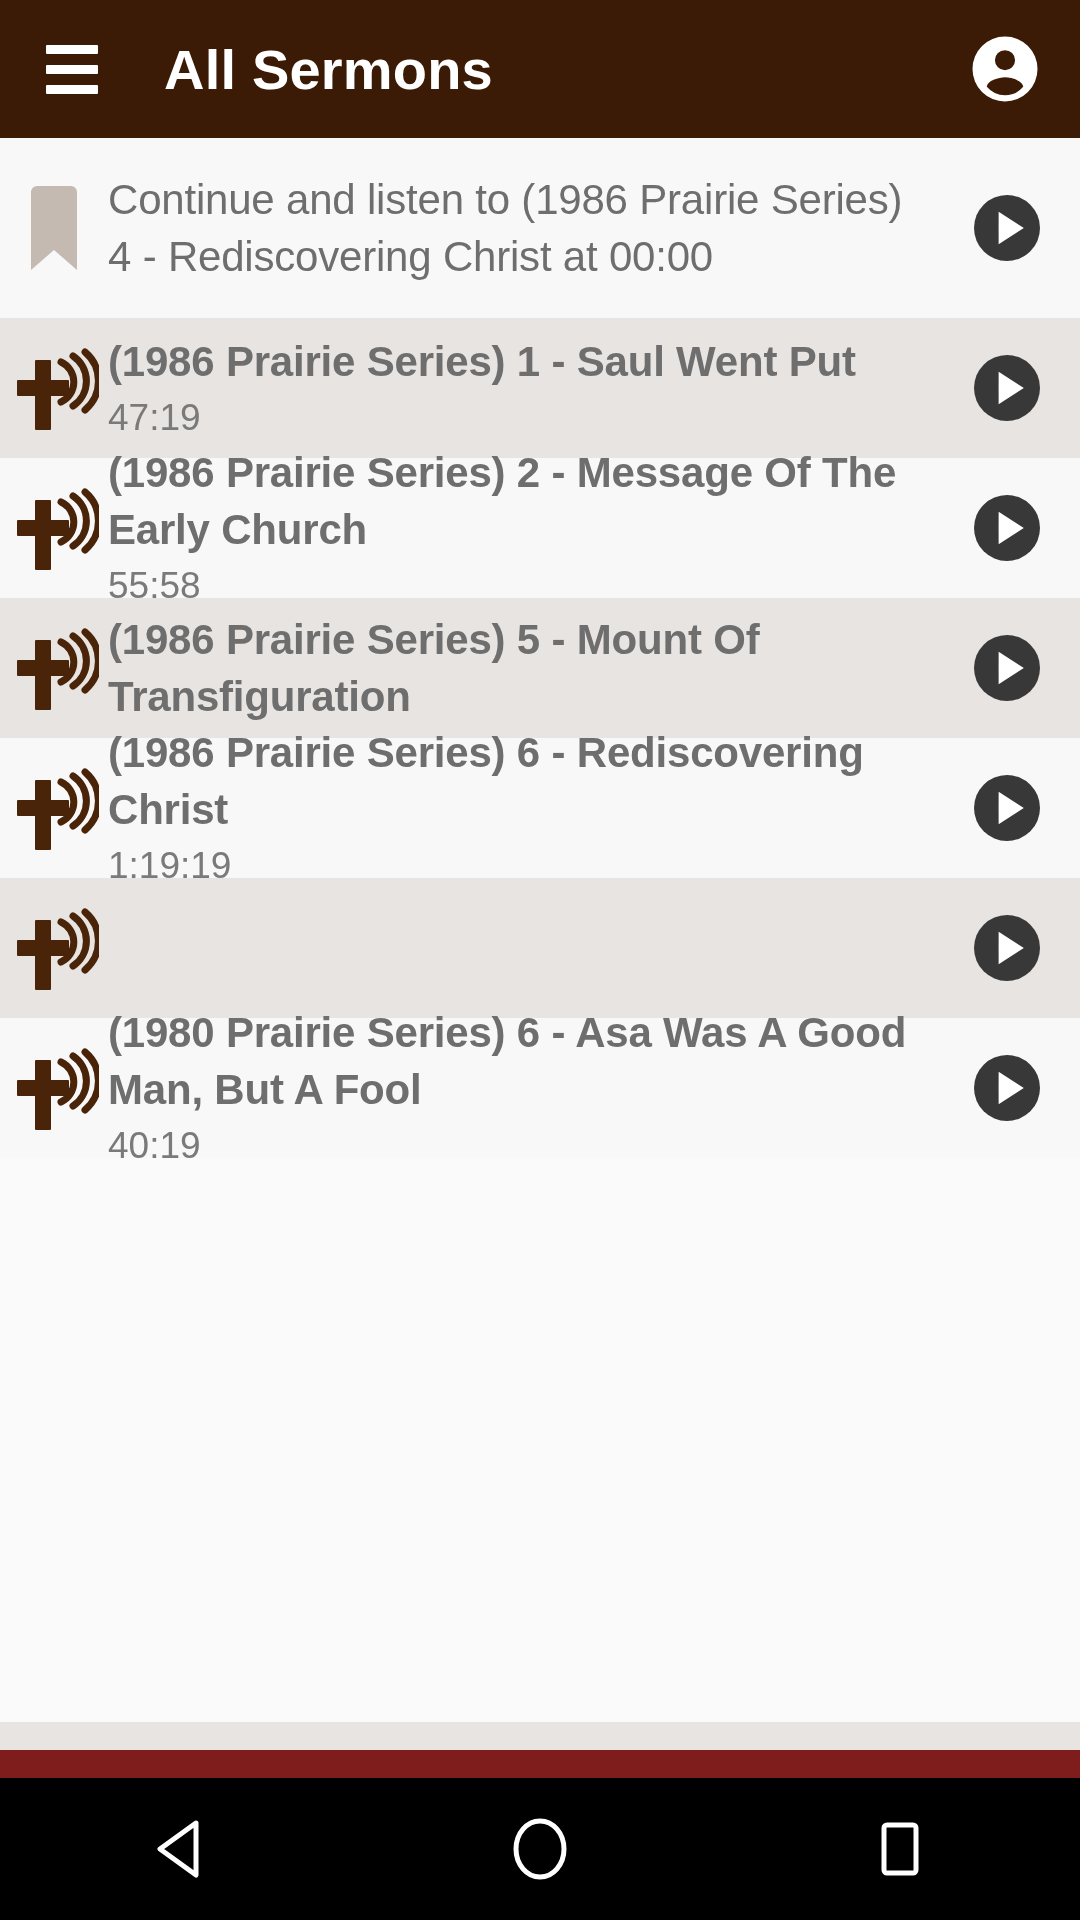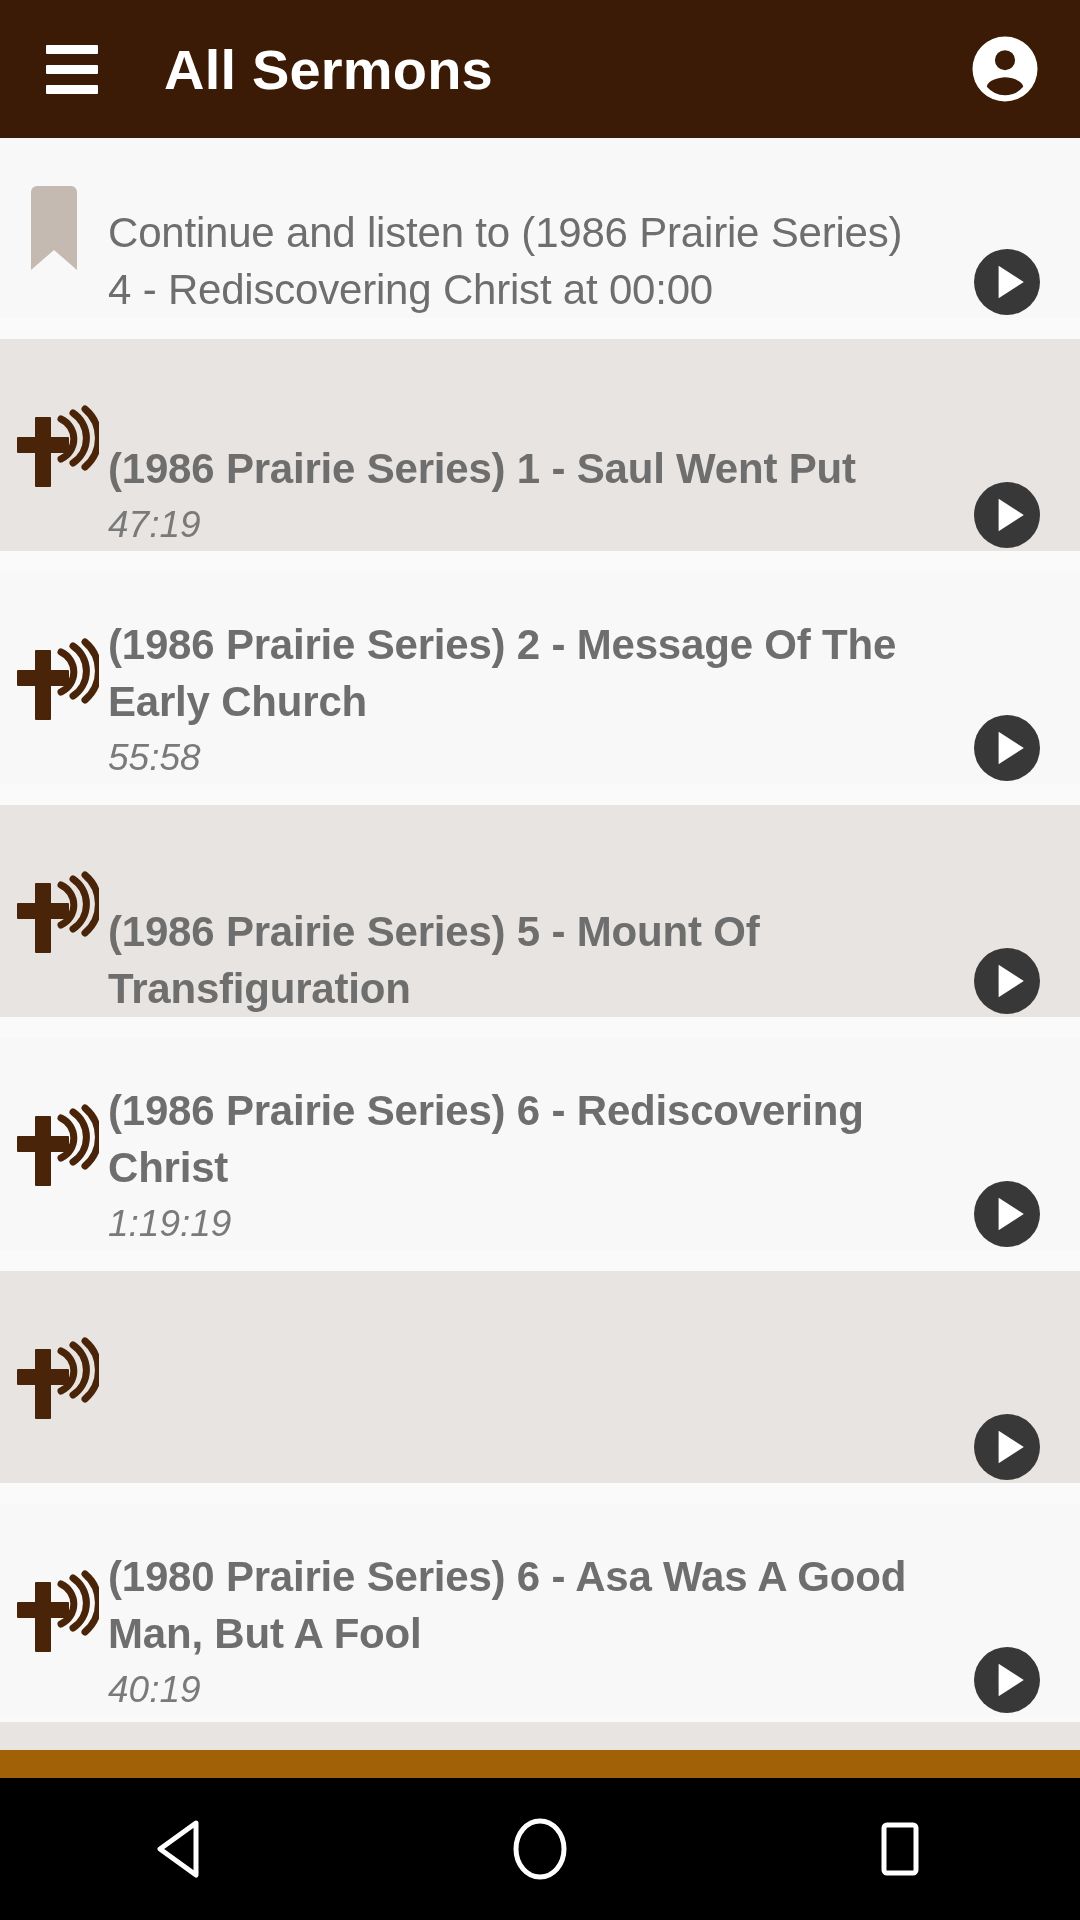--- a/index.html
+++ b/index.html
@@ -2,21 +2,21 @@
 <html><head>
 <meta charset="utf-8">
 <style>
   * { margin:0; padding:0; box-sizing:border-box; }
   html, body {
     width:1080px; height:1920px;
     background:#ffffff;
     font-family:"Liberation Sans", sans-serif;
     overflow:hidden;
   }
-  #app { position:relative; width:1080px; height:1920px; background:#a16207; }
+  #app { position:relative; width:1080px; height:1920px; background:#7f1d1d; }
 
   
   .appbar {
     position:absolute; top:0; left:0; width:1080px; height:138px;
     background:#3B1B05;
     display:flex; align-items:center;
   }
   .menu-btn {
     width:96px; height:96px; margin-left:24px;
     display:flex; flex-direction:column; justify-content:center;
@@ -32,47 +32,47 @@
   }
   .avatar-btn {
     position:absolute; right:36px; top:50%; transform:translateY(-50%);
     width:78px; height:78px; cursor:pointer;
   }
   .avatar-btn svg { display:block; width:78px; height:78px; }
 
   
   .list { position:absolute; top:138px; left:0; width:1080px; height:1612px; background:#fafafa; }
 
-  .row { position:relative; width:1080px; display:flex; align-items:flex-end; padding:0 0 0 0; }
+  .row { position:relative; width:1080px; display:flex; align-items:center; padding:0 0 0 0; }
   .row.alt  { background:#E8E4E1; }
   .row.base { background:#F9F8F8; }
 
   .row-continue { height:180px; background:#F9F8F8; }
-  .row-item { height:212px;margin-top:21px; }
+  .row-item { height:140px; }
 
   .icon-col {
     width:108px; min-width:108px; height:100%;
     display:flex; align-items:center; justify-content:center;
   }
   .icon-col svg { display:block; }
 
   .text-col {
     flex:1; min-width:0;
     display:flex; flex-direction:column; justify-content:center;
     padding-right:18px;
   }
   .row-title {
     color:#6E6E6E;
     font-size:42px; font-weight:bold; line-height:57px;
     letter-spacing:-0.2px;
   }
   .row-title.thin { font-weight:normal; }
   .row-sub {
     color:#7A7A7A;
-    font-size:37px; font-style:italic; line-height:52px;
+    font-size:37px; line-height:52px;
     margin-top:2px;
   }
 
   .play-col { width:146px; min-width:146px; display:flex; align-items:center; justify-content:center; }
   .play-btn { width:72px; height:72px; cursor:pointer; }
   .play-btn svg { display:block; width:72px; height:72px; }
 
   
   .partial-strip { position:absolute; left:0; bottom:0; width:1080px; height:28px; background:#E8E4E1; }
 

